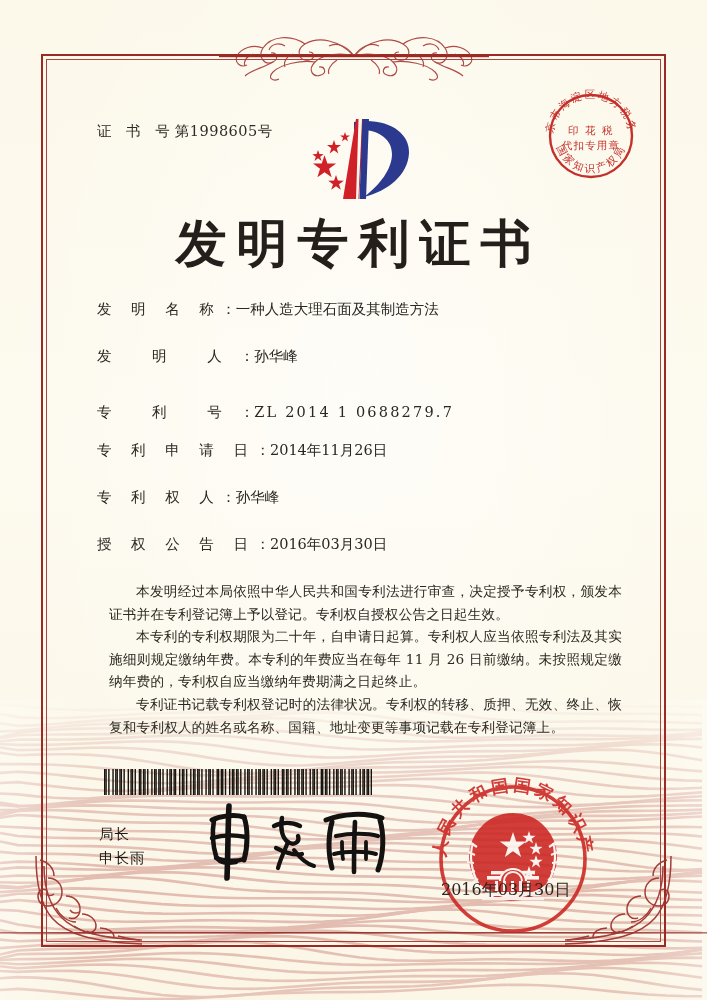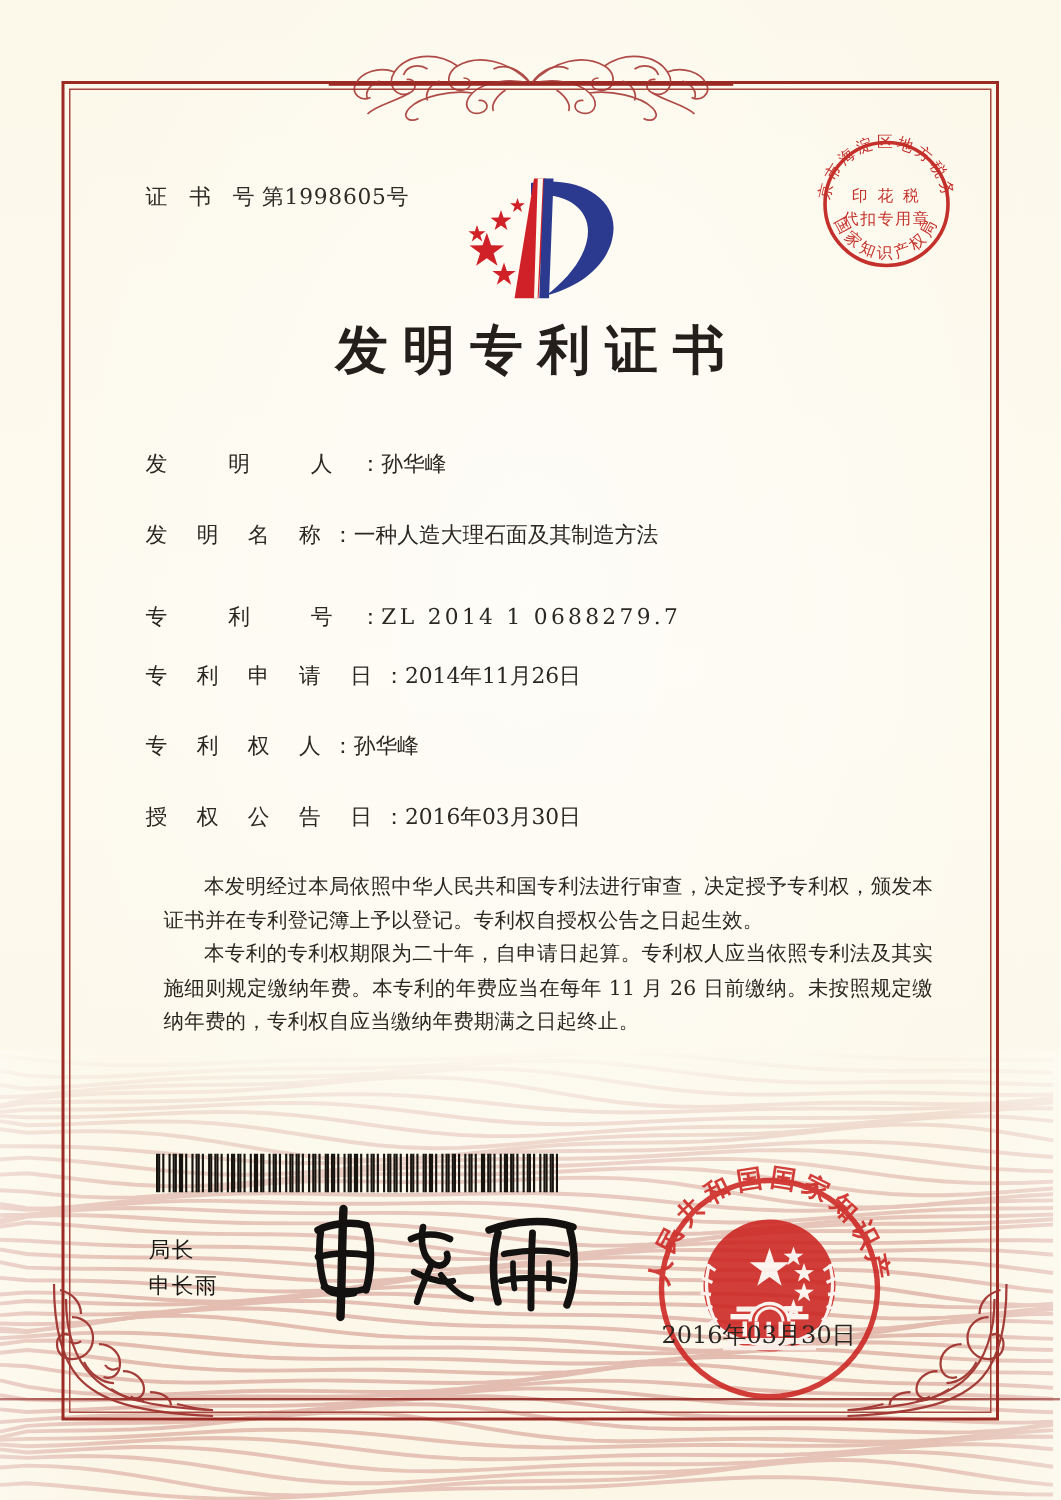--- a/index.html
+++ b/index.html
@@ -96,21 +96,21 @@
     width: 104px; height: 104px;
   }
 
   
   .title {
     position: absolute;
     left: 0; right: 0;
     top: 210px;
     text-align: center;
     font-family: "DejaVu Serif", "Liberation Serif", serif;
-    font-size: 35px;
+    font-size: 51px;
     font-weight: bold;
     color: #241f1b;
     letter-spacing: 10px;
     text-indent: 10px;
   }
 
   
   .fields {
     position: absolute;
     left: 97px; top: 300px;
@@ -386,42 +386,43 @@
       </text>
       <text x="52" y="50" text-anchor="middle" font-family="'DejaVu Serif','Liberation Serif',serif" font-size="10.5" fill="#c4302b" letter-spacing="1.6">印 花 税</text>
       <text x="52" y="65" text-anchor="middle" font-family="'DejaVu Serif','Liberation Serif',serif" font-size="10.5" fill="#c4302b" letter-spacing="1.2">代扣专用章</text>
     </svg>
   </div>
 
   <div class="title">发明专利证书</div>
 
   <div class="fields">
     <div class="field">
-      <span class="flabel sp-3">发      明      人</span><span>：</span><span class="fvalue">孙华峰</span>
+      <span class="flabel sp-name">发 明 名 称</span><span>：</span><span class="fvalue">一种人造大理石面及其制造方法</span>
     </div>
     <div class="field">
-      <span class="flabel sp-name">发 明 名 称</span><span>：</span><span class="fvalue">一种人造大理石面及其制造方法</span>
+      <span class="flabel sp-3">发      明      人</span><span>：</span><span class="fvalue">孙华峰</span>
     </div>
     <div class="field">
       <span class="flabel sp-3">专      利      号</span><span>：</span><span class="fvalue patnum">ZL  2014  1  0688279.7</span>
     </div>
     <div class="field">
       <span class="flabel sp-name">专 利 申 请 日</span><span>：</span><span class="fvalue">2014年11月26日</span>
     </div>
     <div class="field">
       <span class="flabel sp-name">专  利  权  人</span><span>：</span><span class="fvalue">孙华峰</span>
     </div>
     <div class="field">
       <span class="flabel sp-name">授 权 公 告 日</span><span>：</span><span class="fvalue">2016年03月30日</span>
     </div>
   </div>
 
   <div class="body-text">
     <p>本发明经过本局依照中华人民共和国专利法进行审查，决定授予专利权，颁发本证书并在专利登记簿上予以登记。专利权自授权公告之日起生效。</p>
     <p>本专利的专利权期限为二十年，自申请日起算。专利权人应当依照专利法及其实施细则规定缴纳年费。本专利的年费应当在每年 11 月 26 日前缴纳。未按照规定缴纳年费的，专利权自应当缴纳年费期满之日起终止。</p>
+    <p>专利证书记载专利权登记时的法律状况。专利权的转移、质押、无效、终止、恢复和专利权人的姓名或名称、国籍、地址变更等事项记载在专利登记簿上。</p>
   </div>
 
   <div class="barcode">
     <svg id="barcode-svg" viewBox="0 0 268 26" preserveAspectRatio="none" xmlns="http://www.w3.org/2000/svg">
         <rect x="0.00" y="0" width="1.42" height="26" fill="#17140f"></rect>
         <rect x="1.39" y="0" width="1.42" height="26" fill="#17140f"></rect>
         <rect x="4.17" y="0" width="1.42" height="26" fill="#17140f"></rect>
         <rect x="8.33" y="0" width="1.42" height="26" fill="#17140f"></rect>
         <rect x="11.11" y="0" width="1.42" height="26" fill="#17140f"></rect>
         <rect x="12.50" y="0" width="1.42" height="26" fill="#17140f"></rect>

